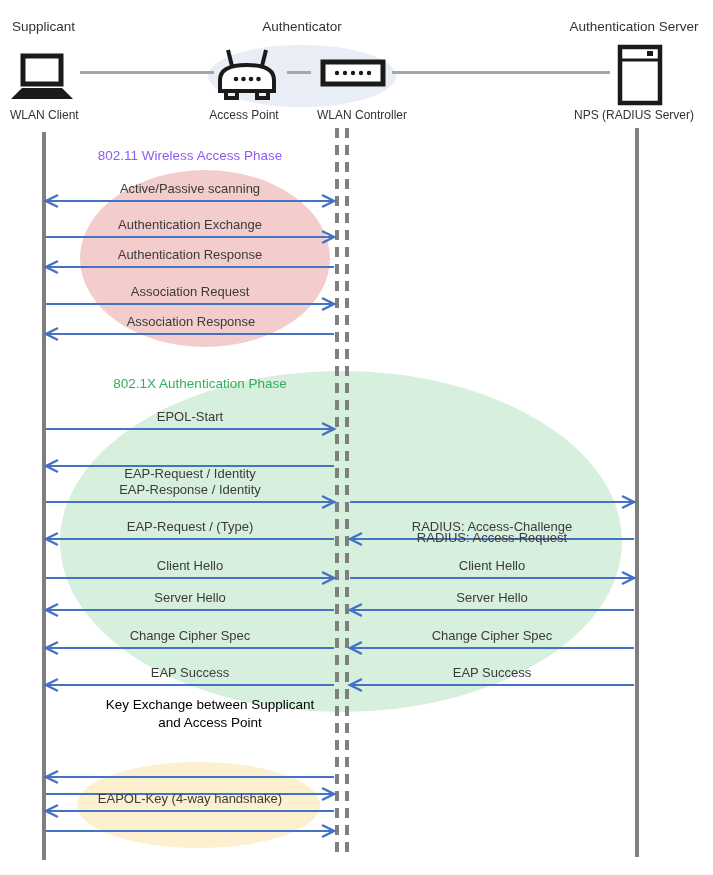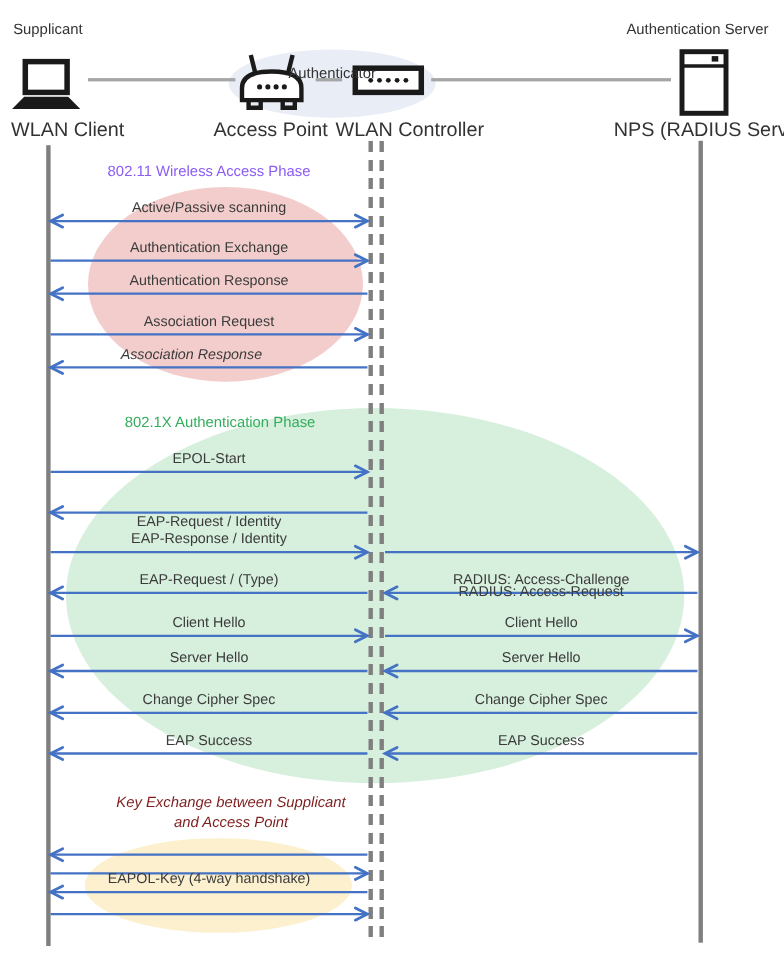--- a/index.html
+++ b/index.html
@@ -3,21 +3,21 @@
 <meta charset="utf-8">
 <title>WLAN Authentication Sequence Diagram</title>
 <style>
   html,body{margin:0;padding:0;background:#fff;}
   .canvas{
     position:relative; width:713px; height:875px; background:#ffffff;
     font-family:"Liberation Sans", sans-serif; color:#3b3b3b; overflow:hidden;
   }
   
   .role-label{position:absolute; top:19px; font-size:13.5px; color:#333; white-space:nowrap; z-index:6;}
-  .actor-label{position:absolute; top:108px; font-size:18px; color:#333; white-space:nowrap; z-index:6;}
+  .actor-label{position:absolute; top:108px; font-size:12px; color:#333; white-space:nowrap; z-index:6;}
   .center{text-align:center;}
   .auth-ellipse{
     position:absolute; left:208px; top:45px; width:188px; height:62px;
     border-radius:50%; z-index:1;
   }
   .connector{position:absolute; top:71px; height:3px; background:var(--connector); z-index:2;}
   .icon{position:absolute; z-index:3;}
   
   .lifeline{position:absolute; width:4px; background:var(--lifeline); z-index:3;}
   .lifeline.dashed{
@@ -37,21 +37,21 @@
   }
 </style>
 </head>
 <body>
 
 <div class="canvas">
 
   <div class="auth-ellipse" style="background: rgb(233, 237, 246);"></div>
 
   <div class="role-label" style="left:12px;">Supplicant</div>
-  <div class="role-label center" style="left:237px; width:130px;margin-top:40px;">Authenticator</div>
+  <div class="role-label center" style="left:237px; width:130px;">Authenticator</div>
   <div class="role-label center" style="left:558px; width:152px;">Authentication Server</div>
 
   <div class="connector" style="left:80px; width:134px;"></div>
   <div class="connector" style="left:287px; width:24px;"></div>
   <div class="connector" style="left:392px; width:218px;"></div>
 
   <svg class="icon" style="left:8px; top:53px;" width="68" height="50" viewBox="0 0 68 50">
     <rect x="15" y="3" width="38" height="28" fill="none" stroke="#1a1a1a" stroke-width="5"></rect>
     <path d="M3 46 L65 46 L54 35 L14 35 Z" fill="#1a1a1a"></path>
   </svg>
@@ -92,21 +92,21 @@
   <div class="phase-ellipse" style="left: 60px; top: 371px; width: 562px; height: 341px; background: rgb(215, 239, 221);"></div>
   <div class="phase-ellipse" style="left: 77px; top: 762px; width: 243px; height: 86px; background: rgb(252, 240, 206);"></div>
 
   <div class="lifeline" style="left:42px; top:132px; height:728px;"></div>
   <div class="lifeline dashed" style="left:335px; top:128px; height:724px;"></div>
   <div class="lifeline dashed" style="left:345px; top:128px; height:724px;"></div>
   <div class="lifeline" style="left:635px; top:128px; height:729px;"></div>
 
   <div class="phase-title" style="left: 85px; top: 147px; width: 210px; color: #8b5cf6;">802.11 Wireless Access Phase</div>
   <div class="phase-title" style="left: 95px; top: 375px; width: 210px; color: rgb(51, 174, 92);">802.1X Authentication Phase</div>
-  <div class="phase-title" style="left: 95px; top: 721px; width: 230px; color: #7f1d1d; font-style: italic;">Key Exchange between Supplicant and Access Point</div>
+  <div class="phase-title" style="left: 95px; top: 696px; width: 230px; color: #000000;">Key Exchange between Supplicant and Access Point</div>
 
   <svg id="arrow-layer" width="713" height="875" viewBox="0 0 713 875">
       <g>
         <line x1="46" x2="334" y1="201" y2="201"></line>
         <path d="M 323 195.5 L 334 201 L 323 206.5" class="head"></path>
         <path d="M 57 195.5 L 46 201 L 57 206.5" class="head"></path>
       </g>
       <g>
         <line x1="46" x2="334" y1="237" y2="237"></line>
         <path d="M 323 231.5 L 334 237 L 323 242.5" class="head"></path>
@@ -195,21 +195,21 @@
         <line x1="46" x2="334" y1="831" y2="831"></line>
         <path d="M 323 825.5 L 334 831 L 323 836.5" class="head"></path>
       </g>
     </svg>
 
   <div id="label-layer">
       <div class="msg-label" style="left: 60px; top: 181px;">Active/Passive scanning</div>
       <div class="msg-label" style="left: 60px; top: 217px;">Authentication Exchange</div>
       <div class="msg-label" style="left: 60px; top: 247px;">Authentication Response</div>
       <div class="msg-label" style="left: 60px; top: 284px;">Association Request</div>
-      <div class="msg-label" style="left: 44px; top: 314px; font-style: italic;">Association Response</div>
+      <div class="msg-label" style="left: 61px; top: 314px;">Association Response</div>
       <div class="msg-label" style="left: 60px; top: 409px;">EPOL-Start</div>
       <div class="msg-label" style="left: 60px; top: 446px; margin-top: 20px;">EAP-Request / Identity</div>
       <div class="msg-label" style="left: 60px; top: 482px;">EAP-Response / Identity</div>
       <div class="msg-label" style="left: 362px; top: 482px; margin-top: 48px;">RADIUS: Access-Request</div>
       <div class="msg-label" style="left: 60px; top: 519px;">EAP-Request / (Type)</div>
       <div class="msg-label" style="left: 362px; top: 519px;">RADIUS: Access-Challenge</div>
       <div class="msg-label" style="left: 60px; top: 558px;">Client Hello</div>
       <div class="msg-label" style="left: 362px; top: 558px;">Client Hello</div>
       <div class="msg-label" style="left: 60px; top: 590px;">Server Hello</div>
       <div class="msg-label" style="left: 362px; top: 590px;">Server Hello</div>

